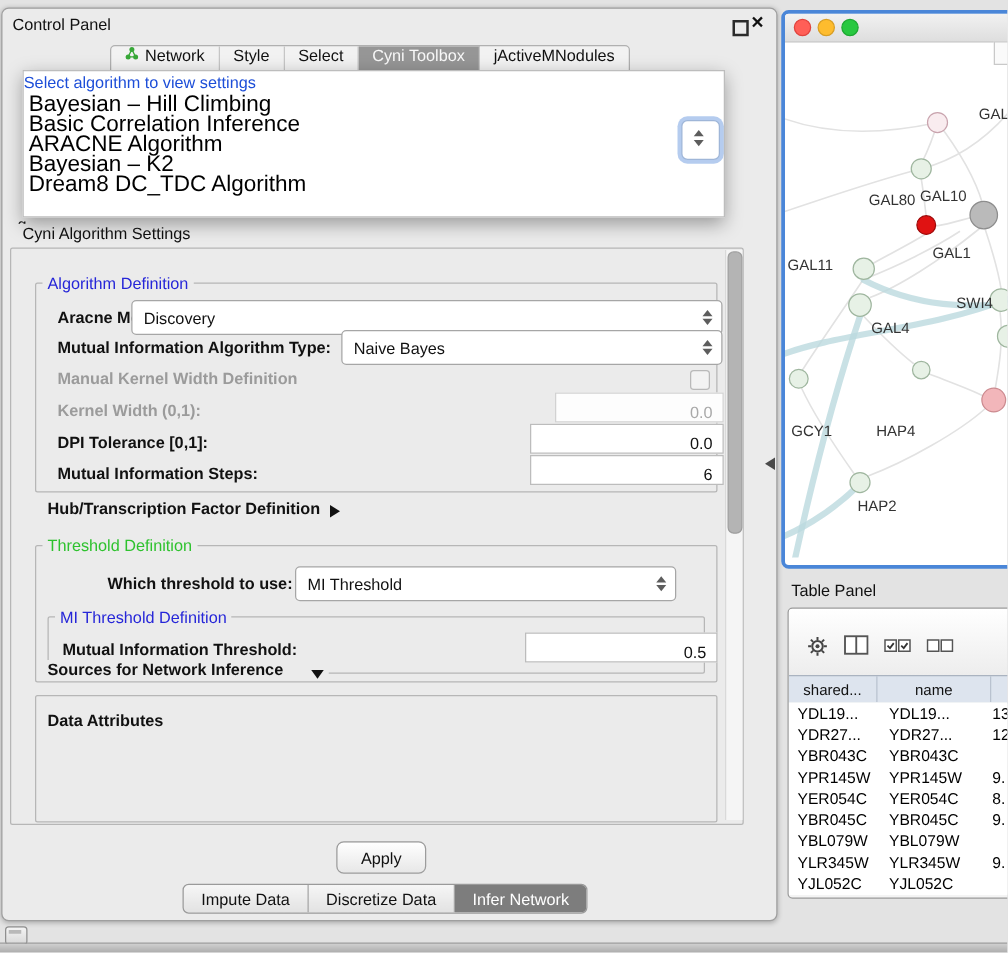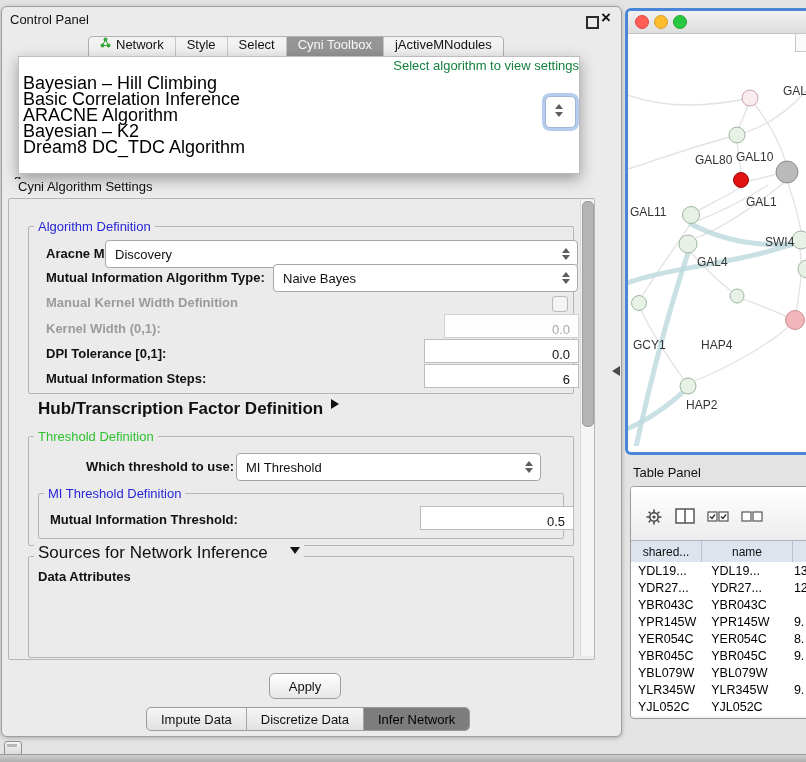--- a/index.html
+++ b/index.html
@@ -18,61 +18,61 @@
   .cp-tab.active{background:#969696;color:#f8f8f8}
 
   
   #combo-stub{position:absolute;left:543px;top:89px;width:29px;height:30px;background:#fff;border:1px solid #9fb6d8;border-radius:5px;box-shadow:0 0 0 3px rgba(92,142,219,.45);z-index:60}
   #combo-stub .arrows{position:absolute;left:9px;top:7px;display:flex;flex-direction:column;gap:3px}
 
   #frag-g{position:absolute;left:12px;top:165px;font-size:13px;z-index:1}
 
   
   #algo-popup{position:absolute;left:16px;top:49px;width:560px;height:116px;background:#fff;border:1px solid #bdbdbd;box-shadow:0 5px 14px rgba(0,0,0,.35);z-index:50}
-  .popup-placeholder{height:18px;line-height:18px;text-align:right;color:#15803d;font-size:13px}
+  .popup-placeholder{height:18px;line-height:18px;text-align:left;color:#1d4ed8;font-size:13px}
   .popup-option{height:16px;line-height:16px;padding-left:4px;font-size:18px;color:#000;white-space:nowrap}
   .popup-option.bold{font-weight:normal}
 
   
   .group{position:absolute;border:1px solid #b6b6b6;border-radius:2px}
   .legend{position:absolute;background:#ebebeb;padding:0 4px;font-size:13px;z-index:2;white-space:nowrap}
   .legend.blue{color:#2626d8}
   .legend.green{color:#2ec22e}
   .lbl{position:absolute;font-weight:bold;font-size:13px;white-space:nowrap}
   .lbl.disabled{color:#9b9b9b}
 
   .combo{position:absolute;background:#fff;border:1px solid #a6a6a6;border-radius:4px;font-size:13px;display:flex;align-items:center;padding-left:9px}
   .combo .arrows{position:absolute;right:7px;top:50%;transform:translateY(-50%);display:flex;flex-direction:column;gap:2px}
   .tri-up{width:0;height:0;border-left:4px solid transparent;border-right:4px solid transparent;border-bottom:5px solid #5d5d5d}
   .tri-down{width:0;height:0;border-left:4px solid transparent;border-right:4px solid transparent;border-top:5px solid #5d5d5d}
 
   .field{position:absolute;background:#fff;border:1px solid #bcbcbc;font-size:13px;display:flex;align-items:flex-end;justify-content:flex-end;padding-right:8px}
   .field.disabled{color:#a9a9a9;border-color:#d2d2d2;background:#fdfdfd}
   .checkbox{position:absolute;width:14px;height:14px;background:#f3f3f3;border:1px solid #b9b9b9;border-radius:3px}
 
-  .expander{position:absolute;display:flex;align-items:flex-start;gap:8px;font-weight:bold;font-size:17px}
+  .expander{position:absolute;display:flex;align-items:flex-end;gap:8px;font-weight:bold;font-size:13px}
   .play-tri{width:0;height:0;border-top:5px solid transparent;border-bottom:5px solid transparent;border-left:8px solid #111}
   .down-tri{width:0;height:0;border-left:5px solid transparent;border-right:5px solid transparent;border-top:7px solid #111}
 
   
   #attr-list{position:absolute;left:34px;top:578px;width:510px;height:67px;background:#fff;border:1px solid #c6c6c6;overflow:hidden}
   .attr-item{height:16px;line-height:16px;background:#3c6cc8;color:#fff;font-size:12.5px;padding-left:5px;white-space:nowrap}
   #attr-scroll{position:absolute;right:1px;top:1px;width:10px;height:63px;background:#f1f1f1}
   #attr-thumb{position:absolute;right:1px;top:2px;width:8px;height:57px;background:#b3b3b3;border-radius:4px;border:1px solid #9e9e9e}
 
   
   #main-scroll{position:absolute;left:578px;top:193px;width:13px;height:456px;background:#f5f5f5;border-left:1px solid #d9d9d9}
   #main-thumb{position:absolute;left:580px;top:194px;width:10px;height:224px;background:#b4b4b4;border:1px solid #9e9e9e;border-radius:5px}
 
   #apply-btn{position:absolute;left:267px;top:666px;width:70px;height:24px;border:1px solid #9c9c9c;border-radius:6px;background:linear-gradient(#ffffff,#e7e7e7);font-size:13px;display:flex;align-items:center;justify-content:center}
 
   .seg{position:absolute;display:flex;border:1px solid #9a9a9a;border-radius:5px;overflow:hidden;background:linear-gradient(#f6f6f6,#e2e2e2)}
   .seg-item{padding:3px 14px;border-right:1px solid #a6a6a6;font-size:13px;display:flex;align-items:flex-end;white-space:nowrap}
   .seg-item:last-child{border-right:none}
-  .seg-item.active{background:#7d7d7d;color:#000000}
+  .seg-item.active{background:#7d7d7d;color:#ffffff}
 
   
   #divider-arrow{position:absolute;left:612px;top:366px;width:0;height:0;border-top:5px solid transparent;border-bottom:5px solid transparent;border-right:8px solid #4a4a4a}
 
   
   #net-window{position:absolute;left:625px;top:8px;width:190px;height:441px;background:#fff;border:3px solid #4a86d8;border-radius:6px;overflow:hidden}
   #net-titlebar{height:22px;background:linear-gradient(#f1f1f1,#dedede);border-bottom:1px solid #c2c2c2;display:flex;align-items:center;padding-left:7px;gap:5px}
   .light{width:12px;height:12px;border-radius:50%}
   .light.red{background:#ff5f57;border:1px solid #e0443e}
   .light.yellow{background:#febc2e;border:1px solid #d89e24}
@@ -215,21 +215,21 @@
 
     <div class="group" style="left:36px;top:486px;width:524px;height:44px"></div>
     <span class="legend blue" style="left:42px;top:479px">MI Threshold Definition</span>
 
     <span class="lbl" style="left:48px;top:505px">Mutual Information Threshold:</span>
     <div class="field" style="left:418px;top:499px;width:144px;height:22px">
       <span>0.5</span>
     </div>
 
     <div class="group" style="left:26px;top:549px;width:544px;height:100px"></div>
-    <div class="expander legend" style="left:32px;top:536px;display:flex;gap:22px;font-weight:normal">
+    <div class="expander legend" style="left:32px;top:521px;display:flex;gap:22px;font-weight:bold">
       <span>Sources for Network Inference</span>
       <span class="down-tri" style="margin-top:4px"></span>
     </div>
     <span class="lbl" style="left:36px;top:562px">Data Attributes</span>
 
 
     <div id="main-scroll"></div>
     <div id="main-thumb"></div>
 
     <div id="apply-btn">

